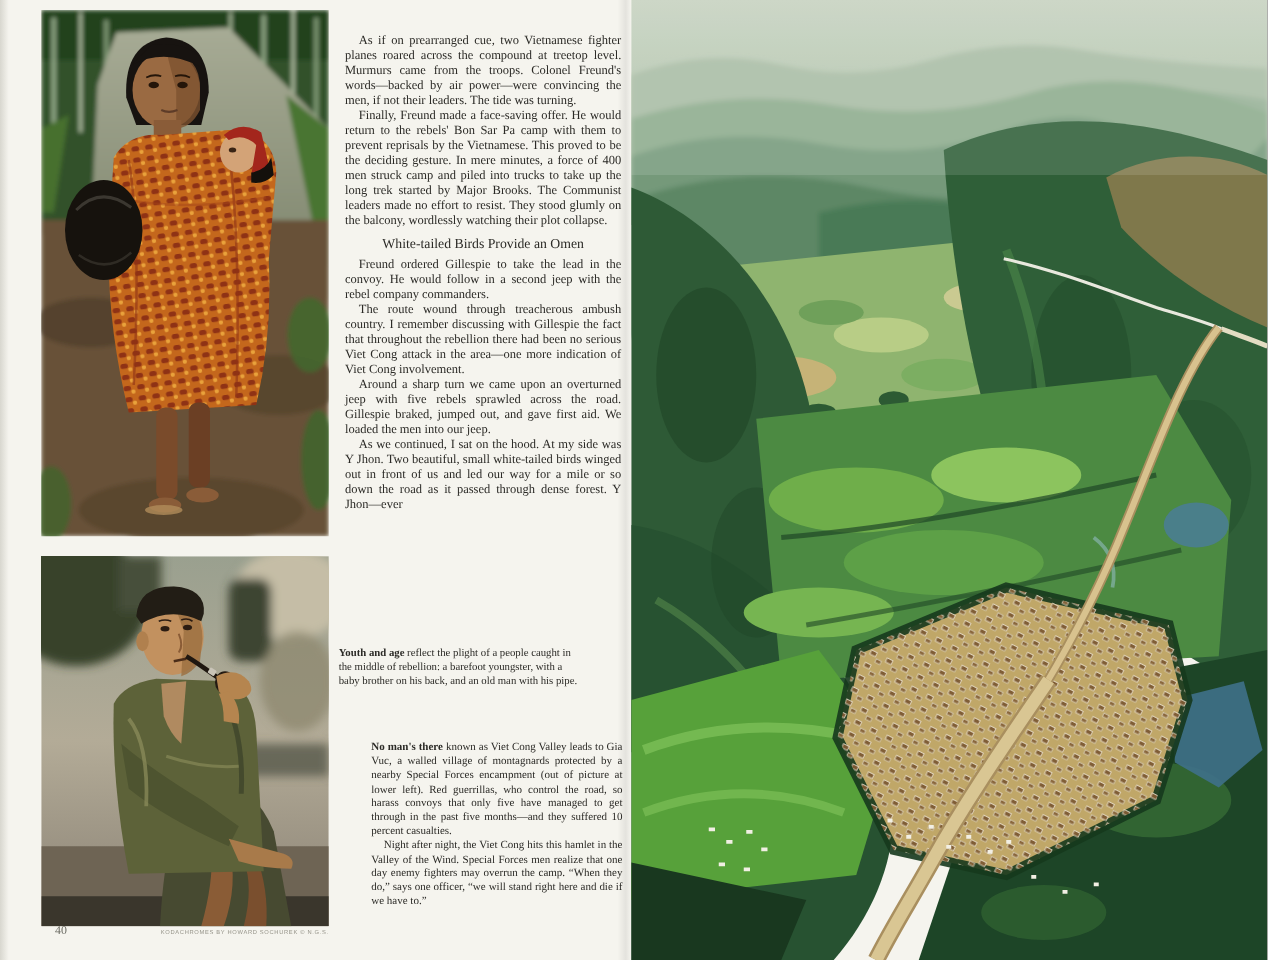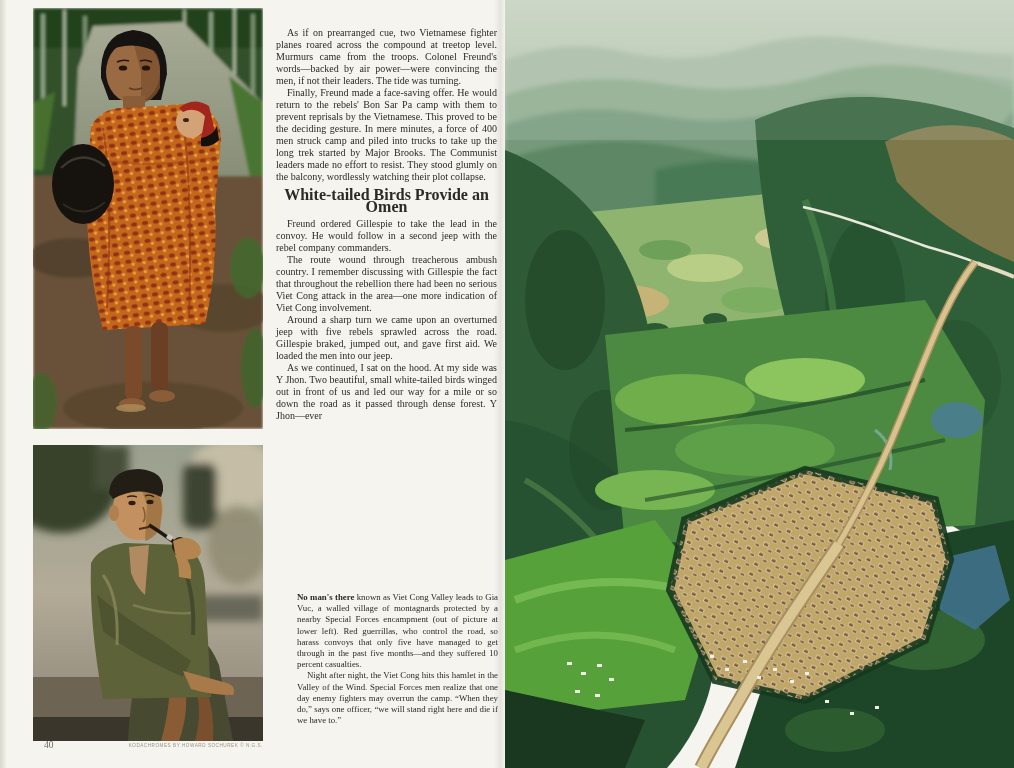--- a/index.html
+++ b/index.html
@@ -13,21 +13,21 @@
   .photo{position:absolute;display:block;}
   .photo svg{display:block;width:100%;height:100%;}
   .photo-top-left{left:33px;top:8px;width:230px;height:421px;}
   .photo-bottom-left{left:33px;top:445px;width:230px;height:296px;}
   .photo-right{left:505px;top:0;width:509px;height:768px;}
 
   .text-col{position:absolute;left:276px;top:27px;width:221px;
             font-size:10px;line-height:12px;text-align:justify;}
   .text-col p{margin:0;}
   .text-col p.indent{text-indent:11px;}
-  .text-col h3{margin:6px 0 5px 0;font-size:16px;line-height:12px;text-align:center;font-weight:bold;}
+  .text-col h3{margin:6px 0 5px 0;font-size:11px;line-height:12px;text-align:center;font-weight:normal;}
 
   .caption-1{position:absolute;left:271px;top:517px;width:192px;
              font-size:8.6px;line-height:11px;text-align:left;}
   .caption-2{position:absolute;left:297px;top:592px;width:201px;
              font-size:8.8px;line-height:11.2px;text-align:justify;}
   .caption-2 p{margin:0;}
   .caption-2 p.indent{text-indent:10px;}
   .cap-lead{font-weight:bold;}
 
   .page-number{position:absolute;left:44px;top:740px;font-size:9.5px;color:#6a6a62;}
@@ -176,20 +176,23 @@
   <section class="text-col">
     <p class="indent">As if on prearranged cue, two Vietnamese fighter planes roared across the compound at treetop level. Murmurs came from the troops. Colonel Freund's words—backed by air power—were convincing the men, if not their leaders. The tide was turning.</p>
     <p class="indent">Finally, Freund made a face-saving offer. He would return to the rebels' Bon Sar Pa camp with them to prevent reprisals by the Vietnamese. This proved to be the deciding gesture. In mere minutes, a force of 400 men struck camp and piled into trucks to take up the long trek started by Major Brooks. The Communist leaders made no effort to resist. They stood glumly on the balcony, wordlessly watching their plot collapse.</p>
     <h3>White-tailed Birds Provide an Omen</h3>
     <p class="indent">Freund ordered Gillespie to take the lead in the convoy. He would follow in a second jeep with the rebel company commanders.</p>
     <p class="indent">The route wound through treacherous ambush country. I remember discussing with Gillespie the fact that throughout the rebellion there had been no serious Viet Cong attack in the area—one more indication of Viet Cong involvement.</p>
     <p class="indent">Around a sharp turn we came upon an overturned jeep with five rebels sprawled across the road. Gillespie braked, jumped out, and gave first aid. We loaded the men into our jeep.</p>
     <p class="indent">As we continued, I sat on the hood. At my side was Y Jhon. Two beautiful, small white-tailed birds winged out in front of us and led our way for a mile or so down the road as it passed through dense forest. Y Jhon—ever</p>
   </section>
 
+  <div class="caption-1">
+    <span class="cap-lead">Youth and age</span><span> reflect the plight of a people caught in the middle of rebellion: a barefoot youngster, with a baby brother on his back, and an old man with his pipe.</span>
+  </div>
 
   <div class="caption-2">
     <p><span class="cap-lead">No man's there</span><span> known as Viet Cong Valley leads to Gia Vuc, a walled village of montagnards protected by a nearby Special Forces encampment (out of picture at lower left). Red guerrillas, who control the road, so harass convoys that only five have managed to get through in the past five months—and they suffered 10 percent casualties.</span></p>
     <p class="indent">Night after night, the Viet Cong hits this hamlet in the Valley of the Wind. Special Forces men realize that one day enemy fighters may overrun the camp. “When they do,” says one officer, “we will stand right here and die if we have to.”</p>
   </div>
 
   <div class="page-number">40</div>
   <div class="photo-credit">Kodachromes by Howard Sochurek © N.G.S.</div>
 
   <div class="gutter"></div>

